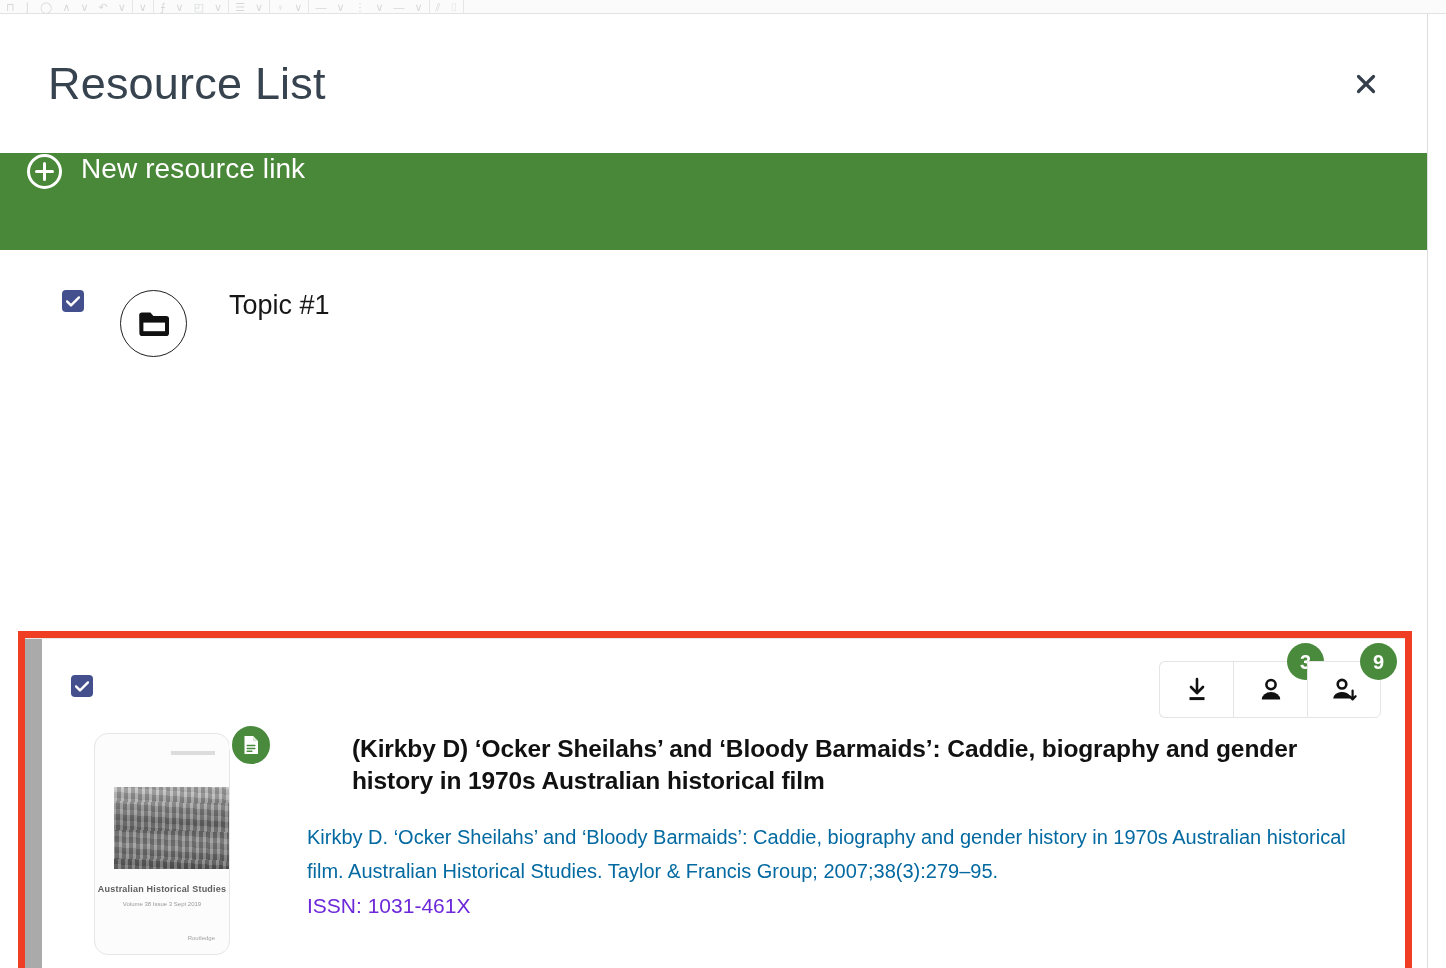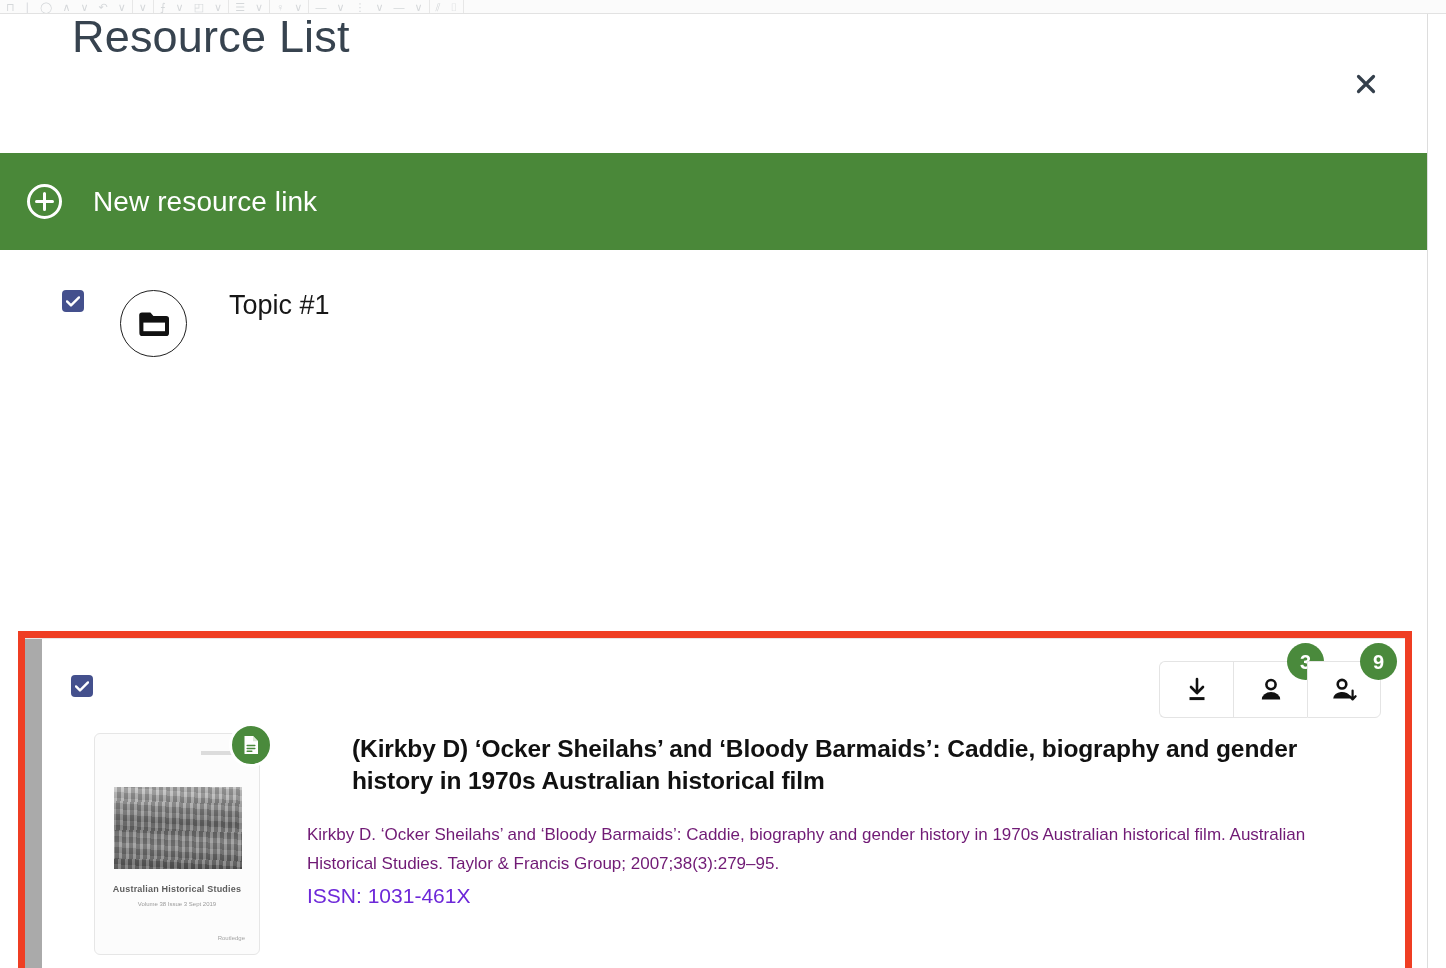--- a/index.html
+++ b/index.html
@@ -50,23 +50,22 @@
     background: #ffffff;
     border-right: 1px solid #dddddd;
   }
 
   
   .modal-header {
     position: relative;
     height: 139px;
     background: #ffffff;
     display: flex;
-    align-items: flex-start;
+    align-items: center;
     padding: 0 36px 0 48px;
-    margin-left: 24px;
   }
   .modal-title {
     font-size: 45px;
     font-weight: 300;
     color: #37434f;
     letter-spacing: .2px;
     line-height: 1;
   }
   .close-btn {
     position: absolute;
@@ -82,23 +81,23 @@
     border: none;
     cursor: pointer;
     color: #343f4b;
   }
 
   
   .new-link-bar {
     height: 97px;
     background: #4a8839;
     display: flex;
-    align-items: center;
+    align-items: flex-start;
     padding-left: 26px;
-    gap: 30px;
+    gap: 18px;
     cursor: pointer;
     user-select: none;
   }
   .plus-circle {
     width: 37px; height: 37px;
     flex: 0 0 37px;
     display: flex; align-items: center; justify-content: center;
   }
   .new-link-label {
     color: #ffffff;
@@ -213,24 +212,24 @@
     display: flex;
     align-items: center;
     justify-content: center;
     line-height: 1;
   }
 
   
   .res-row { display: flex; margin-top: 36px; }
   .thumb-wrap { position: relative; flex: 0 0 170px; margin-left: 23px; }
   .thumb {
-    width: 166px;
+    width: 136px;
     height: 222px;
     border: 1px solid #e6e6e6;
-    border-radius: 6px;
+    border-radius: 14px;
     background: #fcfcfc;
     position: relative;
     overflow: hidden;
   }
   .thumb-topline {
     position: absolute;
     top: 17px; right: 14px;
     width: 44px; height: 4px;
     background: #dcdcdc;
   }
@@ -292,22 +291,22 @@
   .res-title {
     font-size: 24.5px;
     font-weight: 700;
     color: #111111;
     line-height: 1.32;
     letter-spacing: -.1px;
     margin-left: 45px;
   }
   .res-citation {
     margin-top: 22px;
-    font-size: 17px;
-    color: #701a75;
+    font-size: 20px;
+    color: #0369a1;
     line-height: 1.72;
     font-weight: 400;
   }
   .res-issn {
     font-size: 21px;
     color: #6d28d9;
     line-height: 1.72;
   }
 </style>
 </head>

